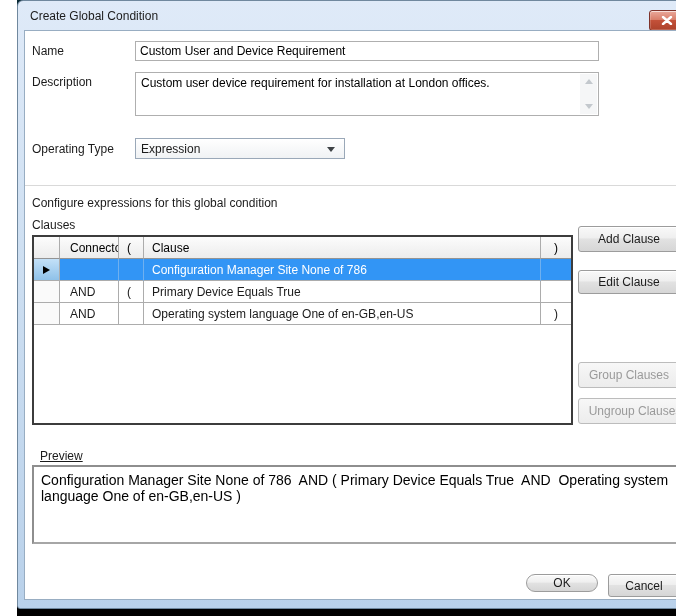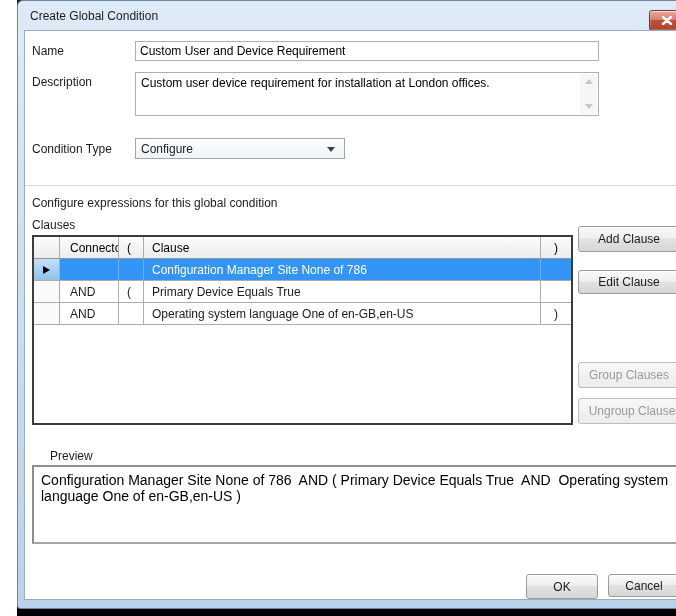--- a/index.html
+++ b/index.html
@@ -96,23 +96,23 @@
       <div class="v-scrollbar">
         <div class="arr up">
             <div class="tri-up"></div>
           </div>
         <div class="arr down">
             <div class="tri-down"></div>
           </div>
       </div>
     </div>
 
-    <span class="abs field-label" style="left:14px; top:141px;">Condition Type</span>
+    <span class="abs field-label" style="left:14px; top:141px;">Operating Type</span>
     <div class="abs combo" style="left:117px; top:137px; width:210px; height:21px;">
-      <span>Configure</span>
+      <span>Expression</span>
       <span class="arrow"></span>
     </div>
 
     <div class="abs divider" style="left:7px; top:184px; width:662px;"></div>
 
     <span class="abs field-label" style="left:14px; top:195px;">Configure expressions for this global condition</span>
     <span class="abs field-label" style="left:14px; top:217px;">Clauses</span>
 
     <div class="abs grid" style="left:14px; top:234px; width:541px; height:190px;">
       <div class="tr thead">
@@ -148,22 +148,22 @@
         <div class="cell c-clause">Operating system language One of en-GB,en-US</div>
         <div class="cell c-close">)</div>
       </div>
     </div>
 
     <button class="abs btn" style="left:560px; top:225px; width:102px; height:26px;">Add Clause</button>
     <button class="abs btn" style="left:560px; top:269px; width:102px; height:24px;">Edit Clause</button>
     <button class="abs btn disabled" style="left:560px; top:361px; width:102px; height:26px;">Group Clauses</button>
     <button class="abs btn disabled" style="left:560px; top:397px; width:114px; height:26px;">Ungroup Clauses</button>
 
-    <span class="abs field-label" style="left:32px; top:448px;">Preview</span>
+    <span class="abs field-label" style="left:22px; top:448px;text-decoration:underline;">Preview</span>
     <div class="abs preview-box" style="left:14px; top:464px; width:648px; height:79px;">
       <div class="preview-text">Configuration Manager Site None of 786  AND ( Primary Device Equals True  AND  Operating system language One of en-GB,en-US )</div>
     </div>
 
-    <button class="abs btn" style="left:508px; top:573px; width:72px; height:25px;">OK</button>
+    <button class="abs btn" style="left:508px; top:573px; width:72px; height:18px;border-radius:10px;">OK</button>
     <button class="abs btn" style="left:590px; top:573px; width:72px; height:23px;">Cancel</button>
 
   </div>
 </div>
 
 </body></html>

